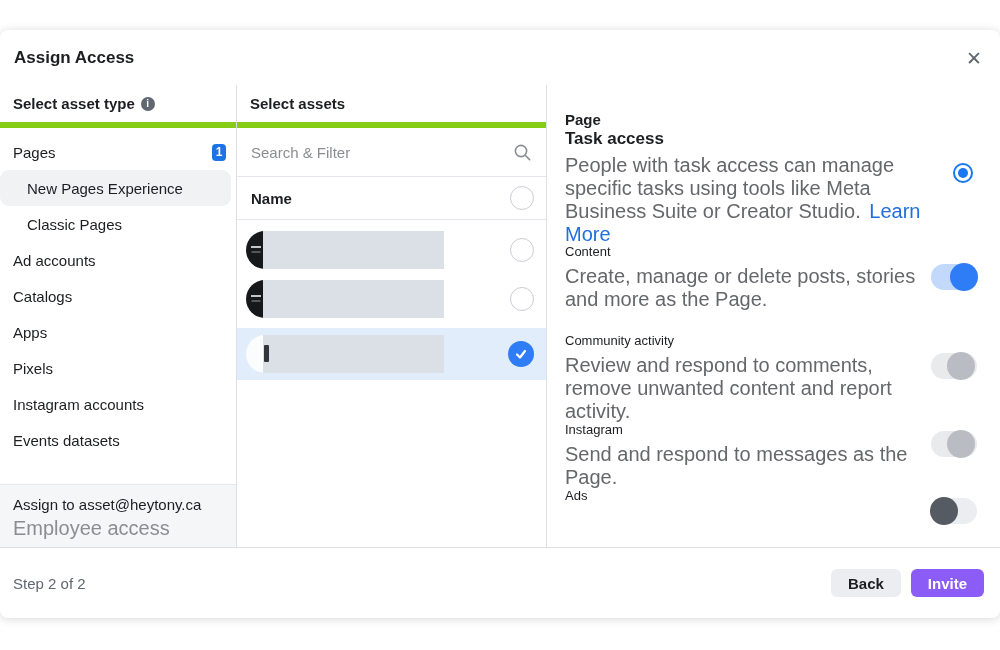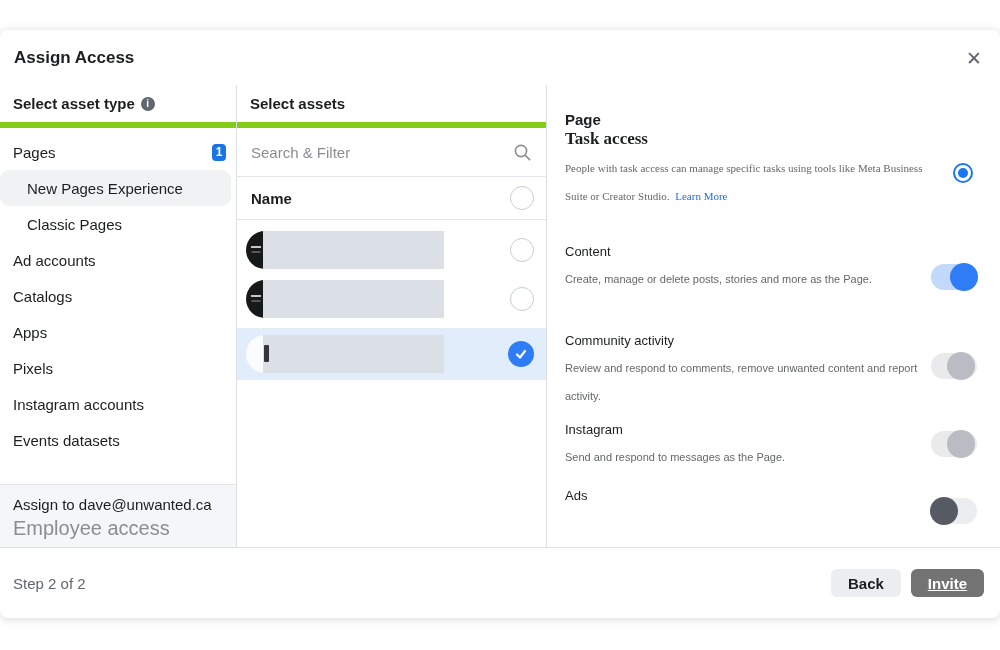--- a/index.html
+++ b/index.html
@@ -61,23 +61,23 @@
                          background:rgba(255,255,255,.75); box-shadow:0 5px 0 -0.5px rgba(255,255,255,.55); }
   .avatar-light { background:#FBFCFD; }
   .redact { width:181px; height:38px; background:#DBE0E6; margin-left:-21px; position:relative; flex:none; }
   .asset-row.selected .redact::before { content:''; position:absolute; left:1px; top:10px;
                                         width:5px; height:17px; background:#33363B; border-radius:1px; }
   .check-circle { display:none; width:26px; height:26px; border-radius:50%; background:#2E7CF6;
                   margin-left:auto; align-items:center; justify-content:center; flex:none; }
   .asset-row.selected .check-circle { display:flex; }
 
   
-  .task-block { position:absolute; left:18px; top:44px; width:375px;font-family:Liberation Serif, serif; }
+  .task-block { position:absolute; left:18px; top:44px; width:375px; }
   .task-title { font-size:17px; font-weight:bold; margin-bottom:5px; }
-  .desc { font-size:11px; line-height:28px; color:#65676B; width:365px; }
+  .desc { font-size:20px; line-height:23px; color:#65676B; width:365px; }
   .link { color:#216FDB; cursor:pointer; margin-left:3px; }
   .task-radio { position:absolute; right:27px; top:78px; width:20px; height:20px;
                 border:2px solid #1877F2; border-radius:50%; display:flex;
                 align-items:center; justify-content:center; cursor:pointer; }
   .task-radio .dot { width:10px; height:10px; border-radius:50%; background:#1877F2; }
 
   .perm { position:absolute; left:18px; width:420px; }
   .perm-label { font-size:13px; margin-bottom:6px; }
   .perm-content { top:159px; } .perm-community { top:248px; }
   .perm-messages { top:337px; } .perm-ads { top:403px; }
@@ -91,21 +91,21 @@
 
   
   .footer { position:absolute; left:0; top:517px; width:1000px; height:71px;
             border-top:1px solid #DCDFE4; display:flex; align-items:center;
             padding:0 16px 0 13px; }
   .step-text { font-size:15px; color:#606770; }
   .footer-buttons { margin-left:auto; display:flex; gap:10px; }
   .btn { height:28px; border:0; border-radius:6px; font-size:15px; font-weight:bold;
          padding:0 17px; cursor:pointer; font-family:"Liberation Sans",sans-serif; }
   .btn-back { background:#EBEDF0; color:#1C1E21; }
-  .btn-invite { background:#737373; color:#fff;text-decoration:underline; }
+  .btn-invite { background:#8b5cf6; color:#fff; }
 </style>
 </head>
 <body>
 
 <div class="modal">
   <div class="modal-title">Assign Access</div>
   <button class="close-btn">✕</button>
 
   <div class="cols">
 
@@ -138,21 +138,21 @@
           <span>Pixels</span>
         </div>
         <div class="nav-item">
           <span>Instagram accounts</span>
         </div>
         <div class="nav-item">
           <span>Events datasets</span>
         </div>
       </div>
       <div class="assign-box">
-        <div class="assign-line1">Assign to dave@unwanted.ca</div>
+        <div class="assign-line1">Assign to asset@heytony.ca</div>
         <div class="assign-line2">Employee access</div>
       </div>
     </div>
 
     <div class="col col-mid">
       <div class="col-header">
         <span>Select assets</span>
       </div>
       <div class="search-row">
         <input class="search-input" type="text" placeholder="Search &amp; Filter" style="">

